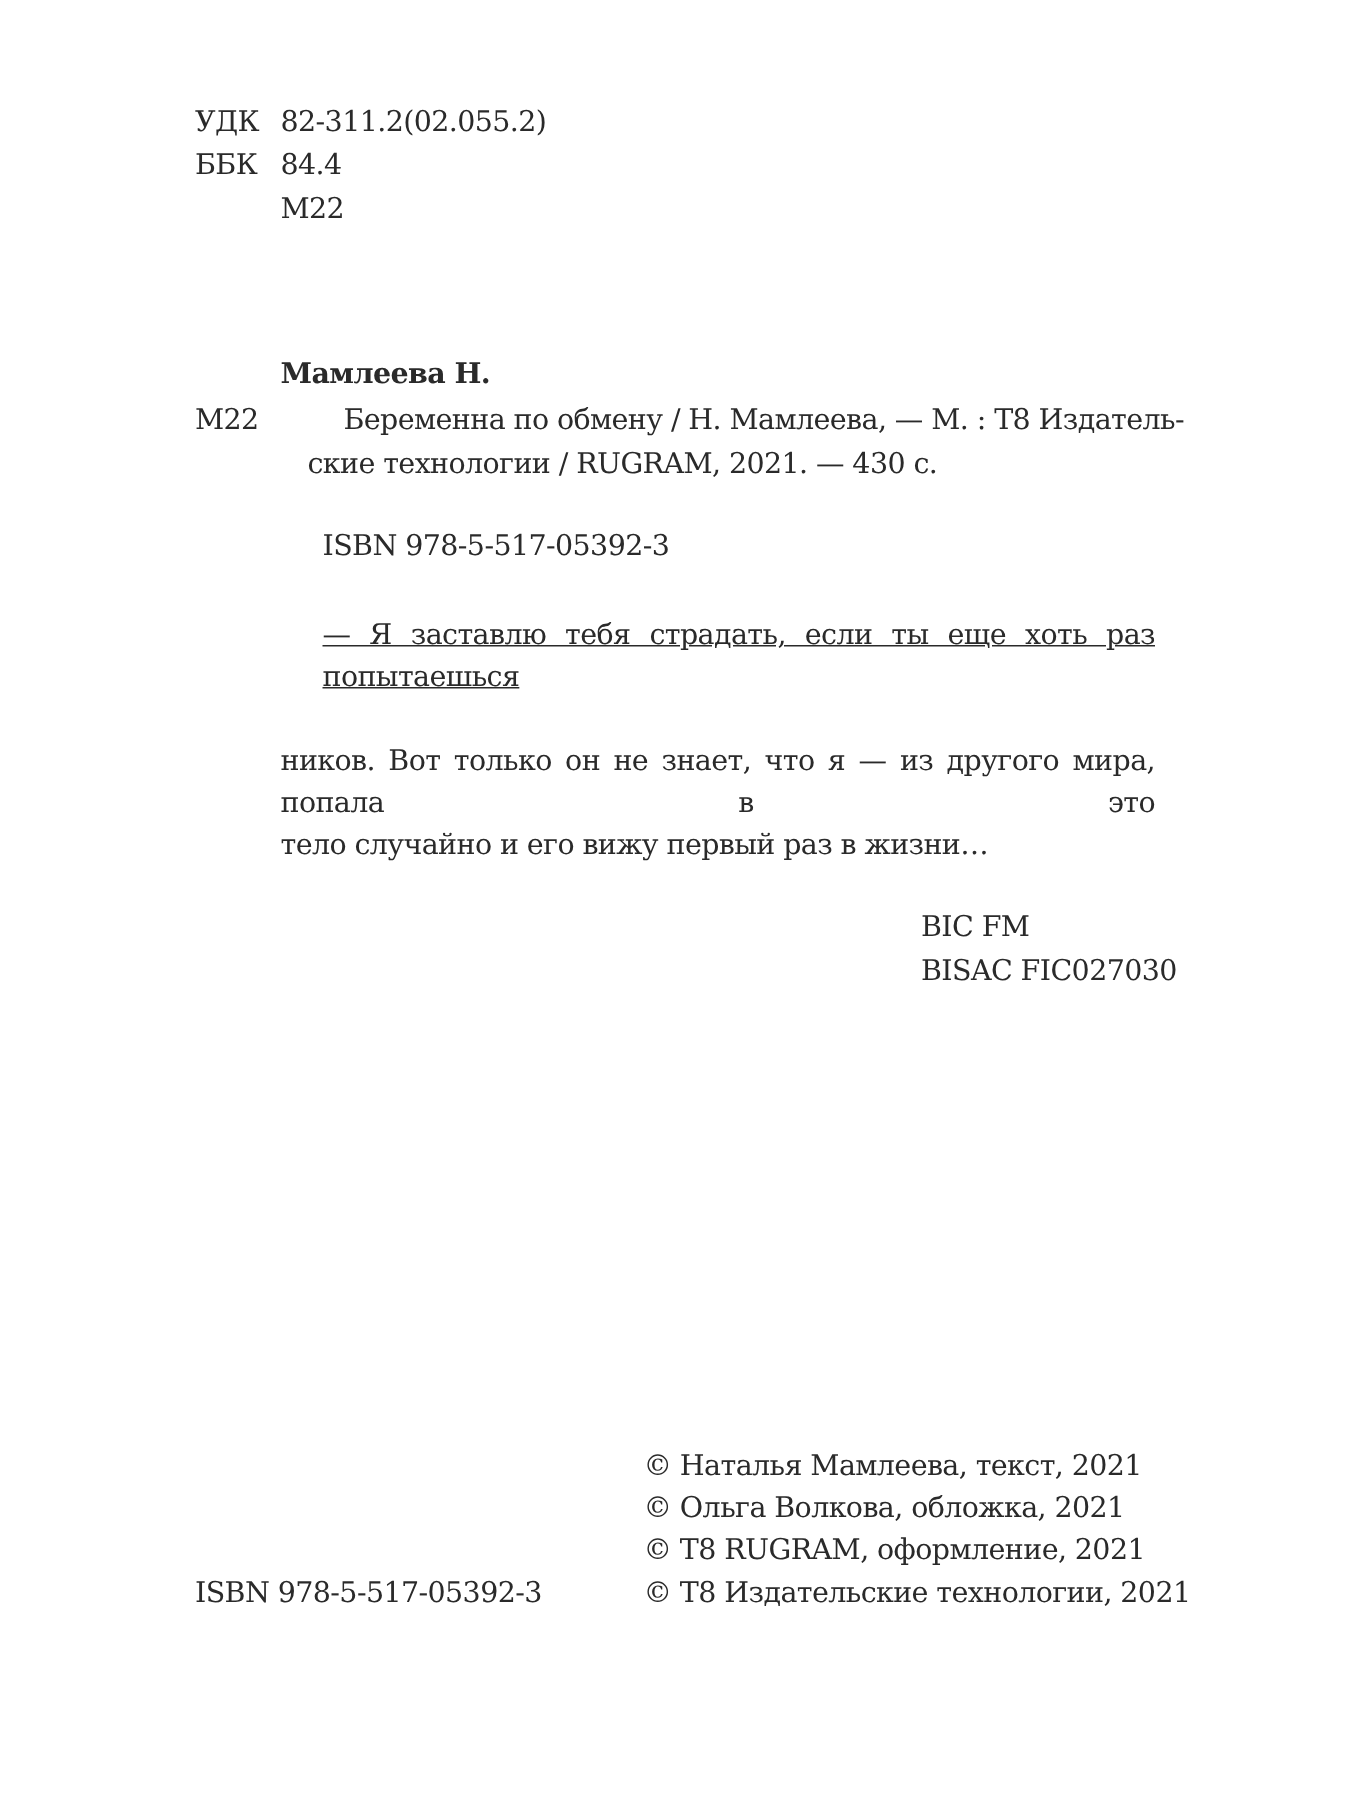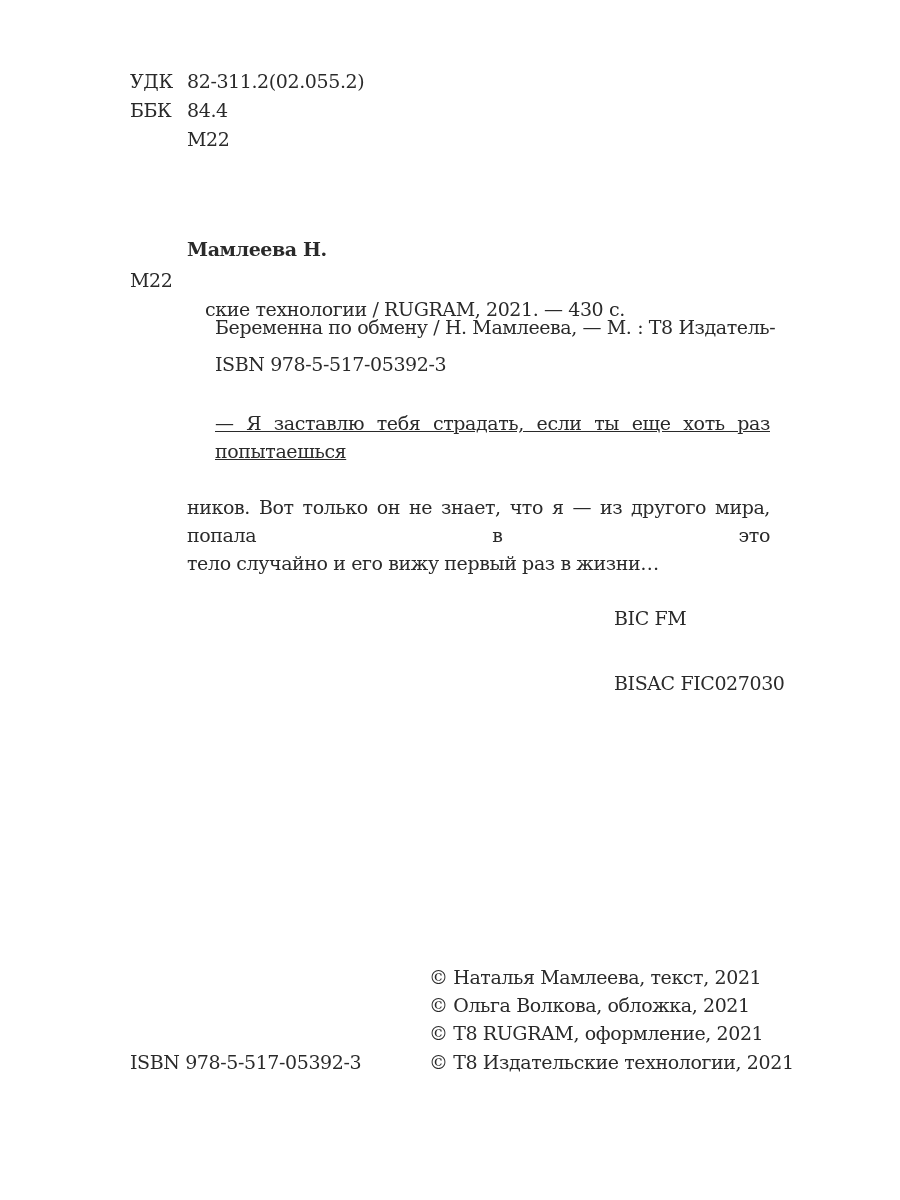--- a/index.html
+++ b/index.html
@@ -40,36 +40,36 @@
   <span class="abs label" style="top:70px;">УДК</span>
   <span class="abs val" style="top:70px;">82-311.2(02.055.2)</span>
   <span class="abs label" style="top:99px;">ББК</span>
   <span class="abs val" style="top:99px;">84.4</span>
   <span class="abs val" style="top:128px;">М22</span>
 </div>
 
 <div>
   <span class="abs val bold" style="top:238px;">Мамлеева Н.</span>
   <span class="abs label" style="top:269px;">М22</span>
-  <span class="abs" style="top:269px; left:215px;margin-top:47px;">Беременна по обмену / Н. Мамлеева, — М. : Т8 Издатель-</span>
+  <span class="abs" style="top:269px; left:229px;">Беременна по обмену / Н. Мамлеева, — М. : Т8 Издатель-</span>
   <span class="abs val" style="top:298px;margin-left:18px;">ские технологии / RUGRAM, 2021. — 430 с.</span>
   <span class="abs" style="top:353px; left:215px;">ISBN 978-5-517-05392-3</span>
 </div>
 
 <div class="para" style="top:409px;">
   <span class="line just indent">— Я заставлю тебя страдать, если ты еще хоть раз попытаешься</span>
 </div>
 <div class="para" style="top:493px;">
   <span class="line just">ников. Вот только он не знает, что я — из другого мира, попала в это</span>
   <span class="line">тело случайно и его вижу первый раз в жизни…</span>
 </div>
 
 <div>
   <span class="abs" style="top:607px; left:614px;">BIC FM</span>
-  <span class="abs" style="top:672px; left:614px;">BISAC FIC027030</span>
+  <span class="abs" style="top:636px; left:614px;">BISAC FIC027030</span>
 </div>
 
 <div>
   <span class="abs" style="top:966px; left:429px;">© Наталья Мамлеева, текст, 2021</span>
   <span class="abs" style="top:994px; left:429px;">© Ольга Волкова, обложка, 2021</span>
   <span class="abs" style="top:1022px; left:429px;">© Т8 RUGRAM, оформление, 2021</span>
   <span class="abs" style="top:1051px; left:429px;text-align:center;">© Т8 Издательские технологии, 2021</span>
   <span class="abs label" style="top:1051px;">ISBN 978-5-517-05392-3</span>
 </div>
 

